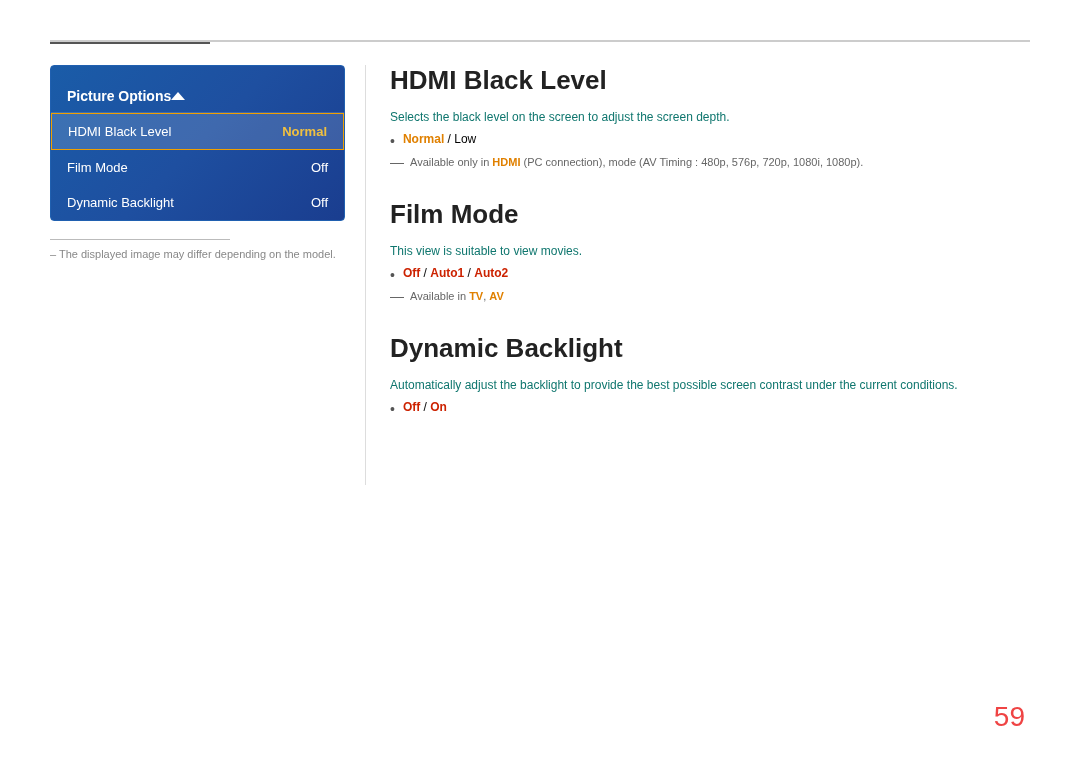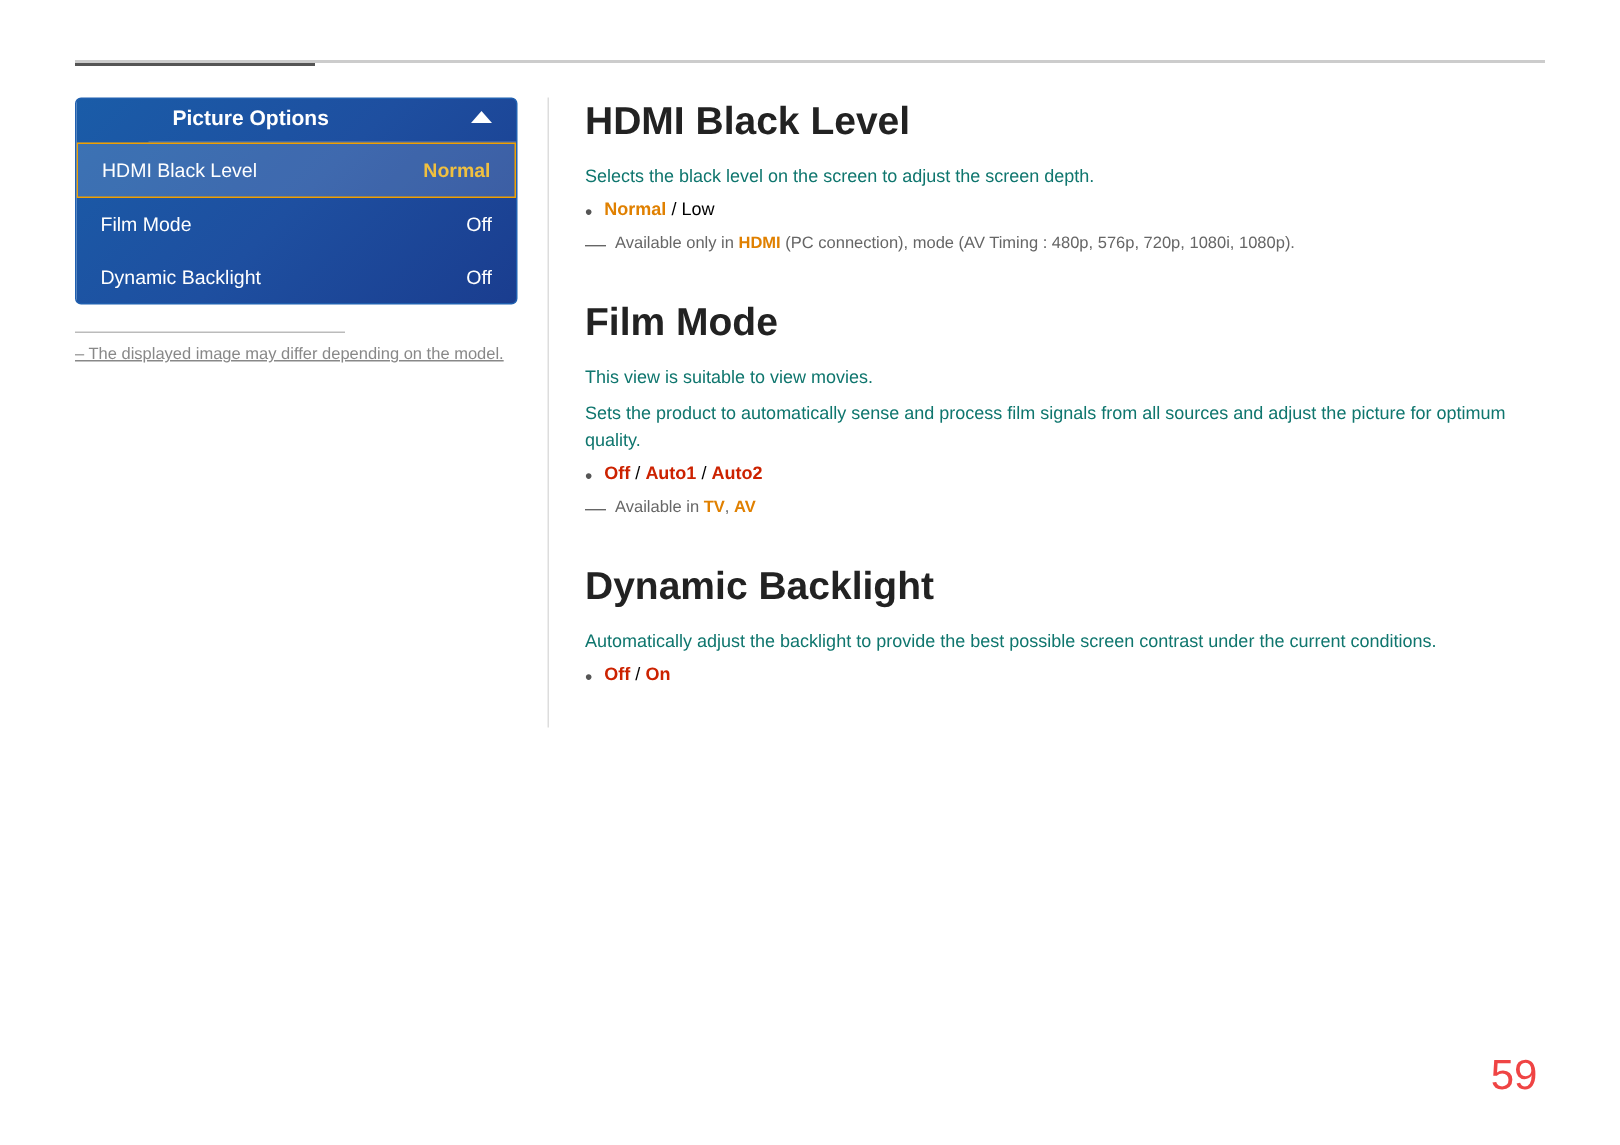--- a/index.html
+++ b/index.html
@@ -43,24 +43,23 @@
     .menu-container {
       background: linear-gradient(135deg, #1a5ca8 0%, #1e4fa0 50%, #1a3d8f 100%);
       border-radius: 4px;
       overflow: hidden;
       border: 1px solid #2060b0;
     }
 
     .menu-header {
       display: flex;
       align-items: center;
-      justify-content: space-between;
-      padding: 4px 16px 8px 16px;
+      justify-content: flex-start;
+      padding: 22px 16px 8px 16px;
       border-bottom: 1px solid rgba(255,255,255,0.15);
-      margin-left: 48px;
     }
 
     .menu-header-title {
       color: #ffffff;
       font-size: 14px;
       font-weight: bold;
     }
 
     .chevron-up {
       width: 0;
@@ -109,21 +108,20 @@
       margin-top: 18px;
       width: 180px;
       height: 1px;
       background: #bbbbbb;
     }
 
     .image-note {
       margin-top: 8px;
       color: #888888;
       font-size: 11px;
-      text-decoration: underline;
     }
 
     
     .right-panel {
       position: absolute;
       top: 65px;
       left: 390px;
       right: 50px;
     }
 
@@ -254,21 +252,20 @@
       <span class="note-dash">—</span>
       <span>
         Available only in <span class="highlight-orange">HDMI</span> (PC connection), mode (AV Timing : 480p, 576p, 720p, 1080i, 1080p).
       </span>
     </div>
   </div>
 
   <div class="section">
     <div class="section-title">Film Mode</div>
     <p class="section-desc">This view is suitable to view movies.</p>
-    <p class="section-desc">Sets the product to automatically sense and process film signals from all sources and adjust the picture for optimum quality.</p>
     <div class="bullet-item">
       <span class="bullet-dot">•</span>
       <span>
         <span class="highlight-red">Off</span>
         <span> / </span>
         <span class="highlight-red">Auto1</span>
         <span> / </span>
         <span class="highlight-red">Auto2</span>
       </span>
     </div>

